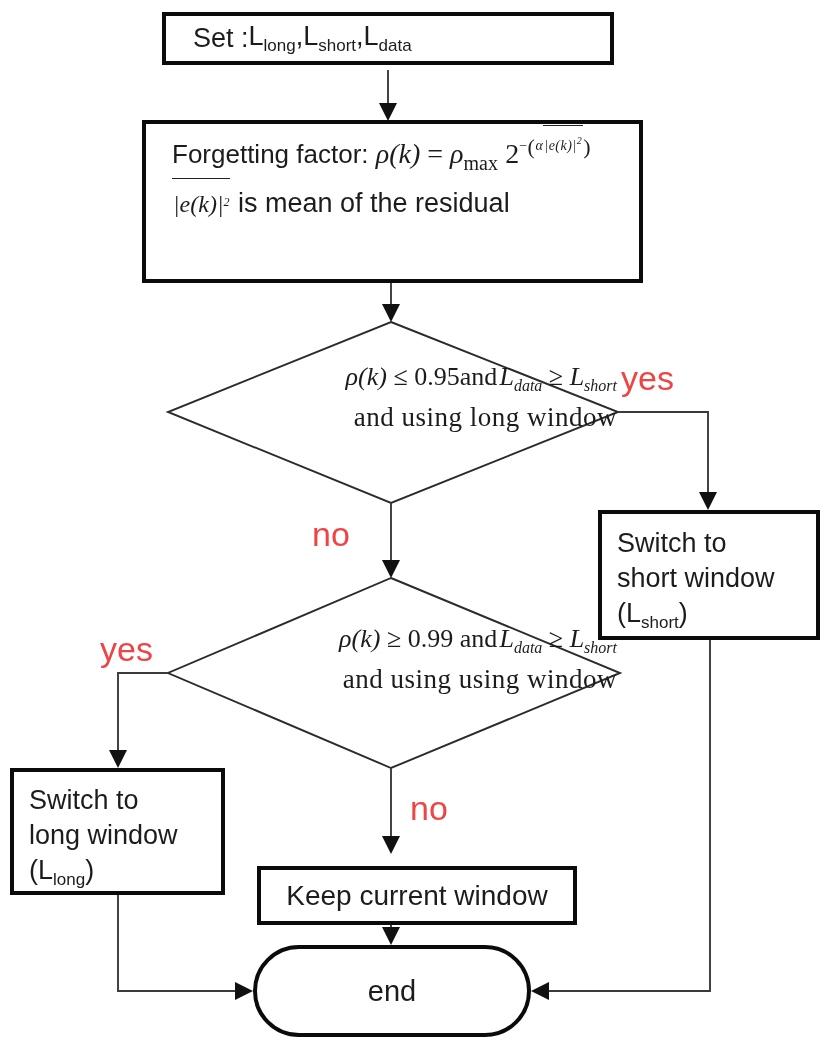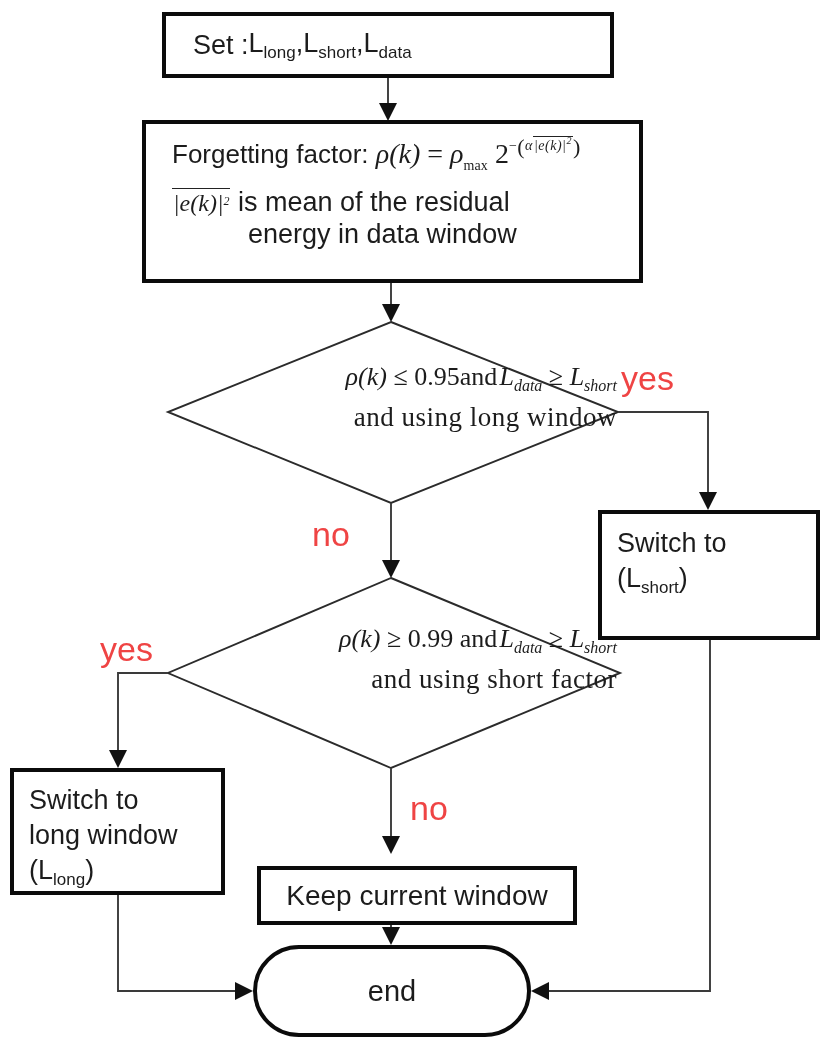--- a/index.html
+++ b/index.html
@@ -15,21 +15,21 @@
   .layer { position: absolute; left: 0; top: 0; }
 
   
   .rect-node {
     position: absolute;
     background: #ffffff;
     border: 4px solid #0b0b0b;
     box-sizing: border-box;
   }
   .set-box {
-    left: 162px; top: 12px; width: 452px; height: 66px;
+    left: 162px; top: 12px; width: 452px; height: 53px;
     display: flex; align-items: center;
     padding-left: 27px;
     font-size: 27px;
   }
   .formula-box {
     left: 142px; top: 120px; width: 501px; height: 163px;
     padding: 10px 6px 0 26px;
   }
   .switch-short-box {
     left: 598px; top: 510px; width: 222px; height: 130px;
@@ -59,24 +59,24 @@
 
   
   .sb { font-size: 17px; vertical-align: -6px; margin-top: 36px; }
   .math { font-family: "Liberation Serif", serif; font-style: italic; margin-top: 10px; }
   .math-up { font-family: "Liberation Serif", serif; font-style: normal; }
   .msub { font-size: 16px; vertical-align: -6px; font-style: italic; }
 
   
   .f-line1 { font-size: 26px; white-space: nowrap; }
   .f-math { font-size: 28px; }
-  .f-rho-sub { font-size: 14px; vertical-align: -7px; font-style: normal; }
+  .f-rho-sub { font-size: 20px; vertical-align: -7px; font-style: normal; }
   .f-exp { font-size: 14px; vertical-align: 13px; font-style: normal; letter-spacing: 0.5px; }
   .f-exp .paren { font-size: 22px; vertical-align: -4px; font-weight: 300; }
-  .ol { border-top: 1.6px solid #222; padding: 1px 1px 0 1px; font-style: italic; }
+  .ol { border-top: 1.6px solid #222; padding: 12px 1px 0 1px; font-style: italic; }
   .sup2 { font-size: 10px; vertical-align: 6px; }
   .f-line2 { margin-top: 13px; font-size: 27px; }
   .f-desc-term { font-size: 24px; }
   .f-desc-term .sup2 { font-size: 12px; }
   .f-line3 { font-size: 27px; padding-left: 76px; margin-top: 1px; }
 
   
   .dia-text {
     position: absolute;
     width: 450px;
@@ -167,46 +167,44 @@
     <span><span>L</span><span class="sb">data</span></span>
   </div>
 
   <div class="rect-node formula-box">
     <div class="f-line1">
       <span>Forgetting factor: </span><span class="math f-math">ρ(k)</span><span class="math-up f-math"> = </span><span class="math f-math">ρ</span><span class="math-up f-rho-sub">max</span>&nbsp;<span class="math-up f-math">2</span><span class="math-up f-exp"><span>−</span><span class="paren">(</span><span class="math">α</span><span class="ol"><span>|e(k)|</span><span class="sup2">2</span></span><span class="paren">)</span></span>
     </div>
     <div class="f-line2">
       <span class="math f-desc-term ol"><span>|e(k)|</span><span class="sup2">2</span></span><span> is mean of the residual</span>
     </div>
-    <div class="f-line3">
-      <span>energy in data window</span>
-    </div>
   </div>
 
   <div class="dia-text d1-text">
     <div class="row1">
       <span class="math">ρ(k)</span><span class="math-up"> ≤ </span><span class="math-up">0.95</span><span class="math-up">and</span> <span class="math">L</span><span class="math msub">data</span><span class="math-up"> ≥ </span><span class="math">L</span><span class="math msub">short</span>
     </div>
     <div class="row2">and using long window</div>
   </div>
 
   <div class="dia-text d2-text">
     <div class="row1">
       <span class="math">ρ(k)</span><span class="math-up"> ≥ </span><span class="math-up">0.99</span> <span class="math-up">and</span> <span class="math">L</span><span class="math msub">data</span><span class="math-up"> ≥ </span><span class="math">L</span><span class="math msub">short</span>
     </div>
-    <div class="row2">and using short factor</div>
+    <div class="row2">and using using window</div>
   </div>
 
   <div class="branch-label yes1">yes</div>
   <div class="branch-label no1">no</div>
   <div class="branch-label yes2">yes</div>
   <div class="branch-label no2">no</div>
 
   <div class="rect-node switch-short-box">
     <div>Switch to</div>
+    <div>short window</div>
     <div><span>(L</span><span class="sb">short</span><span>)</span></div>
   </div>
 
   <div class="rect-node switch-long-box">
     <div>Switch to</div>
     <div>long window</div>
     <div><span>(L</span><span class="sb">long</span><span>)</span></div>
   </div>
 
   <div class="rect-node keep-box">

